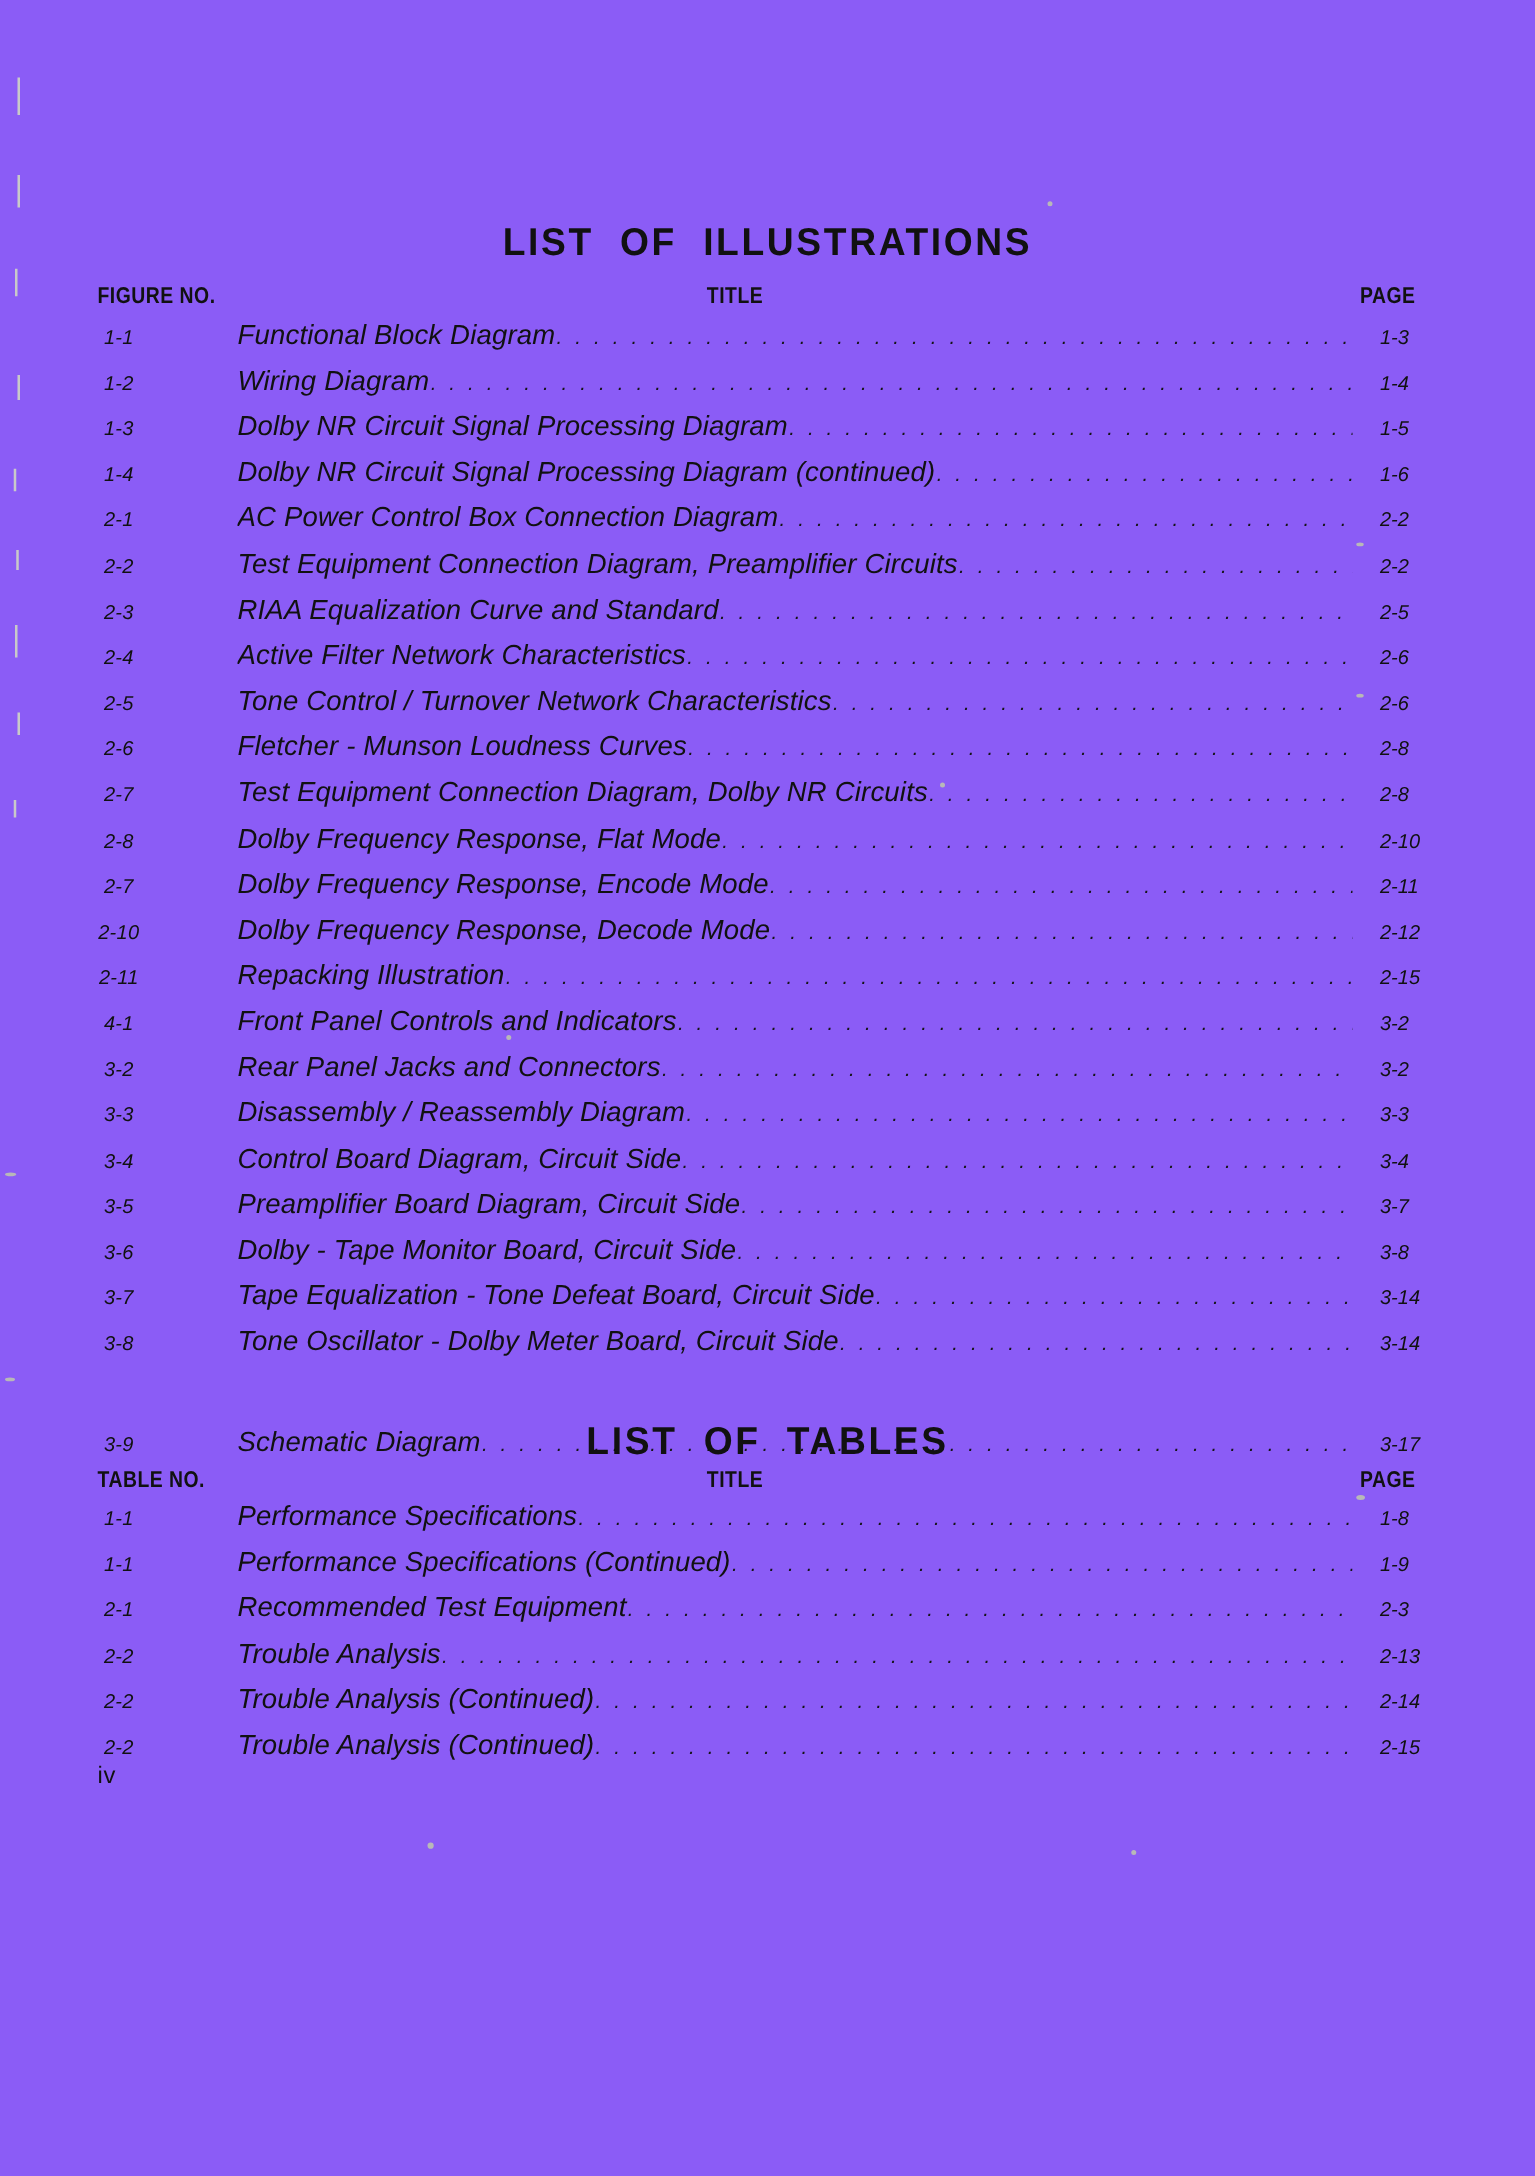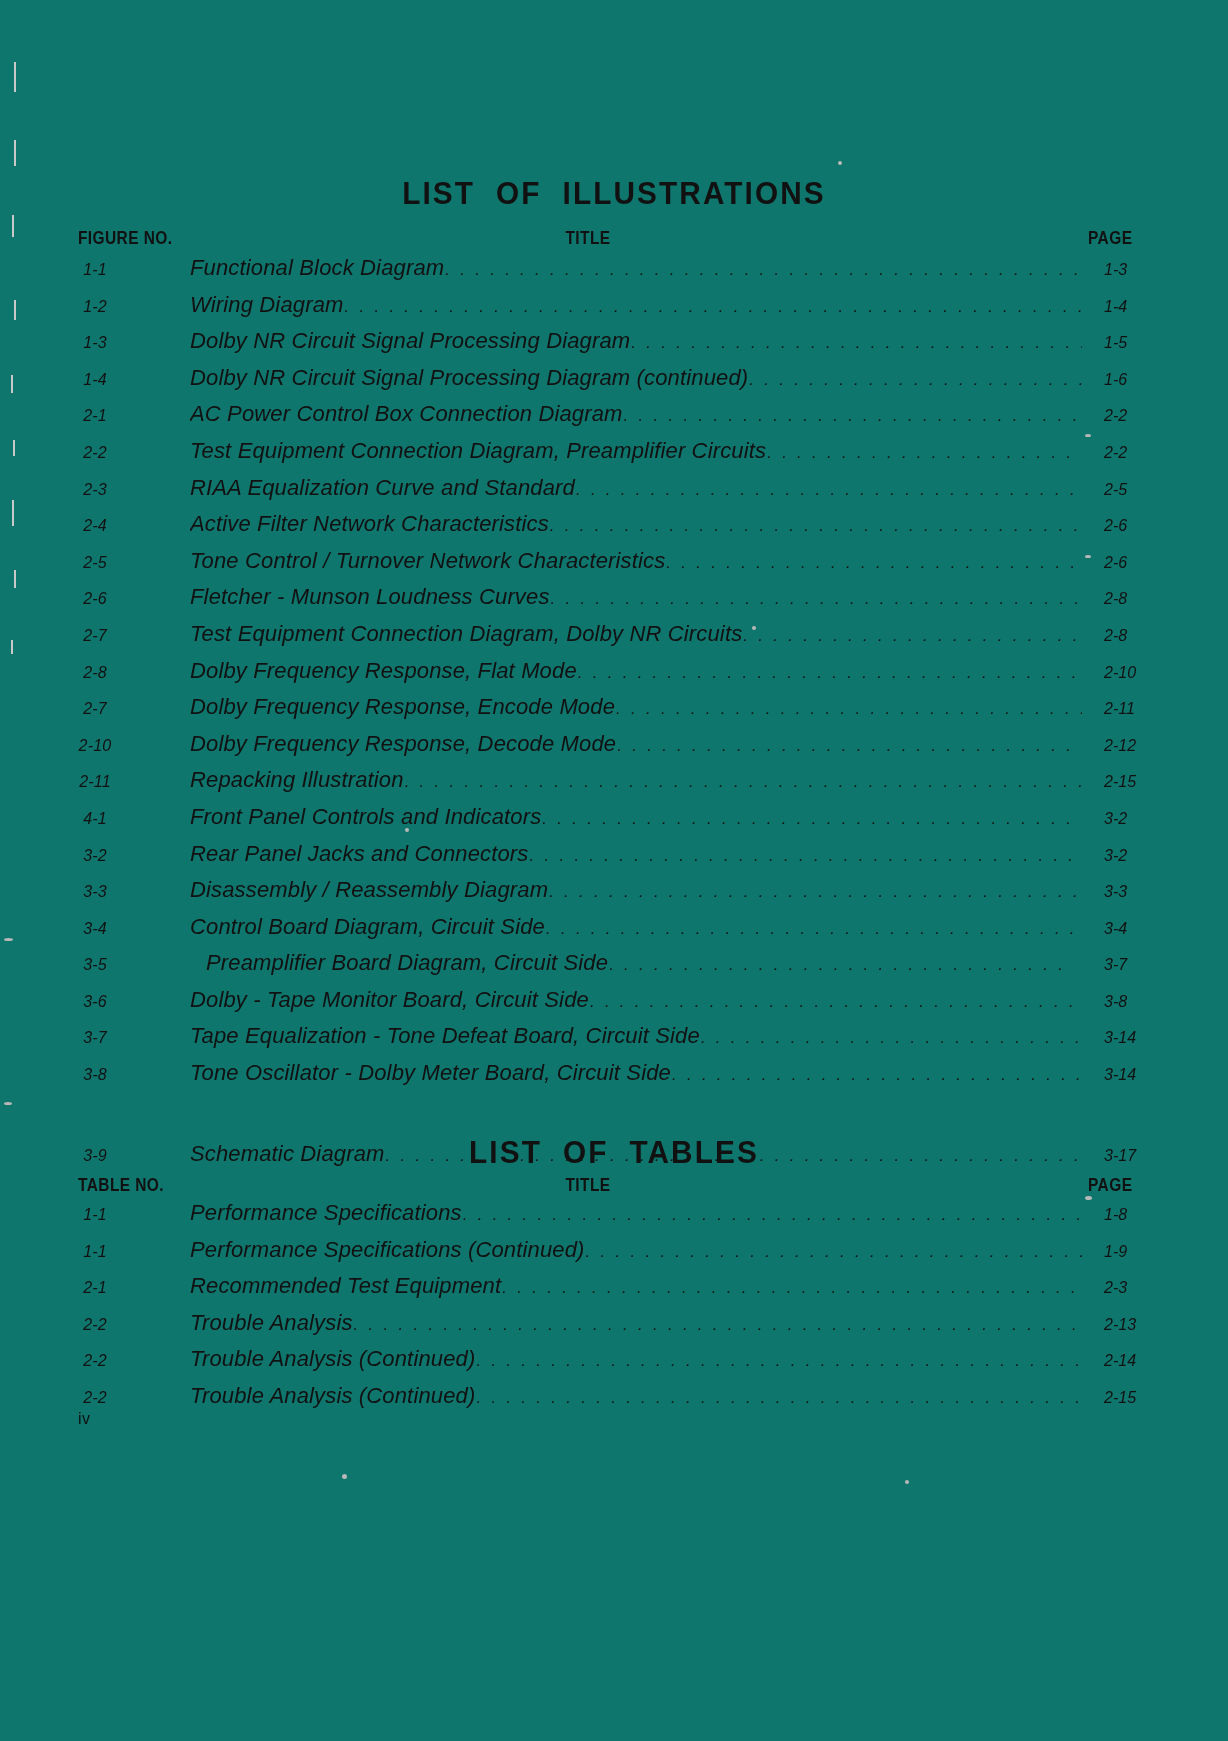--- a/index.html
+++ b/index.html
@@ -12,21 +12,21 @@
     height: 1741px;
     position: relative;
     font-family: "Liberation Sans", sans-serif;
     color: #111111;
     overflow: hidden;
   }
 
   .page {
     position: absolute;
     inset: 0;
-    background: #0f766e;
+    background: #8b5cf6;
   }
 
   
   .margin-marks {
     position: absolute;
     left: 0; top: 0;
     width: 40px; height: 100%;
     pointer-events: none;
   }
   .margin-marks span {
@@ -137,21 +137,21 @@
     width: 140px;
     flex: none;
     text-align: left;
     padding-left: 16px;
     font-size: 16px;
     box-sizing: border-box;
   }
 
   .folio {
     position: absolute;
-    font-size: 16px;
+    font-size: 19px;
     letter-spacing: 0.5px;
   }
 </style>
 </head>
 <body>
 
 <div class="page">
 
   <div class="margin-marks">
     <span style="left:14px; top:62px;  height:30px;"></span>
@@ -335,21 +335,21 @@
           <div class="col-page">3-3</div>
         </li>
         <li class="toc-row" style="height: 36.6px;">
           <div class="col-num">3-4</div>
           <div class="col-title">
             <span class="title-text">Control Board Diagram, Circuit Side</span>
             <span class="leader">. . . . . . . . . . . . . . . . . . . . . . . . . . . . . . . . . . . . . . . . . . . . . . . . . . . . . . . . . . . . . . . . . . . . . . . . . . . . . . . . . . . . . . . . . . . . . . . .</span>
           </div>
           <div class="col-page">3-4</div>
         </li>
-        <li class="toc-row" style="height: 36.6px; gap: 16px;">
+        <li class="toc-row" style="height: 36.6px;">
           <div class="col-num">3-5</div>
           <div class="col-title">
             <span class="title-text">Preamplifier Board Diagram, Circuit Side</span>
             <span class="leader">. . . . . . . . . . . . . . . . . . . . . . . . . . . . . . . . . . . . . . . . . . . . . . . . . . . . . . . . . . . . . . . . . . . . . . . . . . . . . . . . . . . . . . . . . . . . . . . .</span>
           </div>
           <div class="col-page">3-7</div>
         </li>
         <li class="toc-row" style="height: 36.6px;">
           <div class="col-num">3-6</div>
           <div class="col-title">

